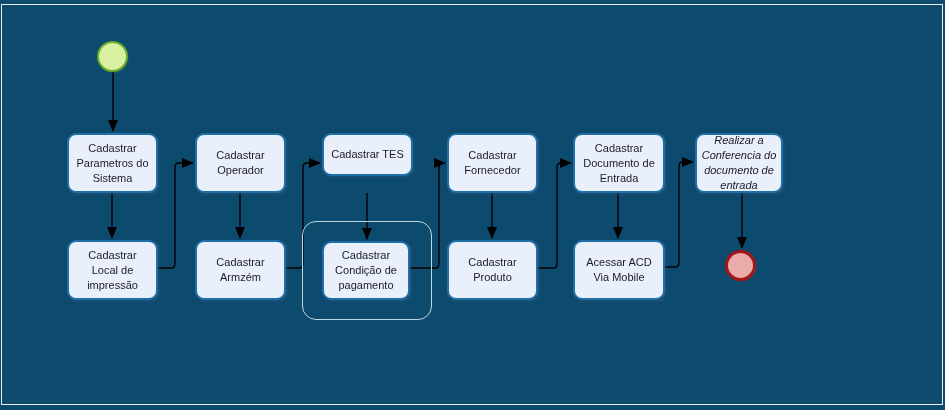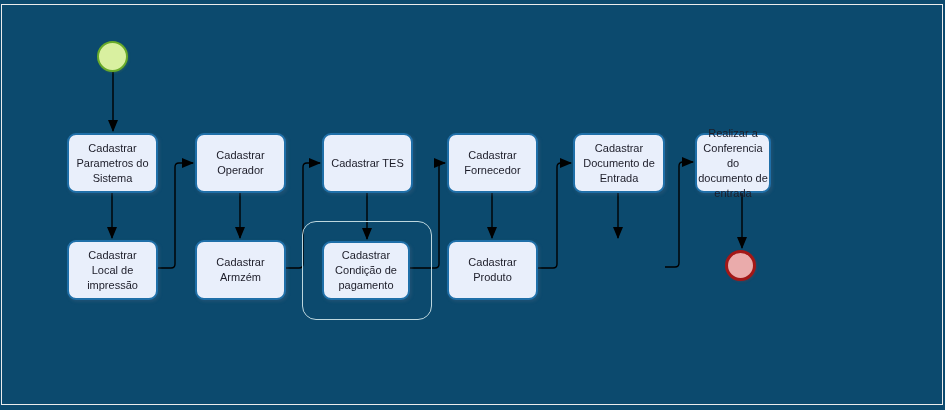--- a/index.html
+++ b/index.html
@@ -93,33 +93,33 @@
 
   <div class="task" style="left:67px; top:133px; width:91px; height:60px;">
     <span class="task-label">Cadastrar
 Parametros do
 Sistema</span>
   </div>
   <div class="task" style="left:195px; top:133px; width:91px; height:60px;">
     <span class="task-label">Cadastrar
 Operador</span>
   </div>
-  <div class="task" style="left:322px; top:133px; width:91px; height:60px;">
+  <div class="task" style="left:322px; top:133px; width:91px; height:43px;">
     <span class="task-label">Cadastrar TES</span>
   </div>
   <div class="task" style="left:447px; top:133px; width:91px; height:60px;">
     <span class="task-label">Cadastrar
 Fornecedor</span>
   </div>
   <div class="task" style="left:573px; top:133px; width:92px; height:60px;">
     <span class="task-label">Cadastrar
 Documento de
 Entrada</span>
   </div>
-  <div class="task" style="left:695px; top:133px; width:76px; height:60px;">
+  <div class="task" style="left:695px; top:133px; width:88px; height:60px;font-style:italic;">
     <span class="task-label">Realizar a
 Conferencia do
 documento de
 entrada</span>
   </div>
 
   <div class="task" style="left:67px; top:240px; width:91px; height:60px;">
     <span class="task-label">Cadastrar
 Local de
 impressão</span>
@@ -130,16 +130,20 @@
   </div>
   <div class="task" style="left:322px; top:241px; width:88px; height:59px;">
     <span class="task-label">Cadastrar
 Condição de
 pagamento</span>
   </div>
   <div class="task" style="left:447px; top:240px; width:91px; height:60px;">
     <span class="task-label">Cadastrar
 Produto</span>
   </div>
+  <div class="task" style="left:573px; top:240px; width:92px; height:60px;">
+    <span class="task-label">Acessar ACD
+Via Mobile</span>
+  </div>
 
   <div class="event end" style="left:725px; top:250px;"></div>
 
 </div>
 
 </body></html>

